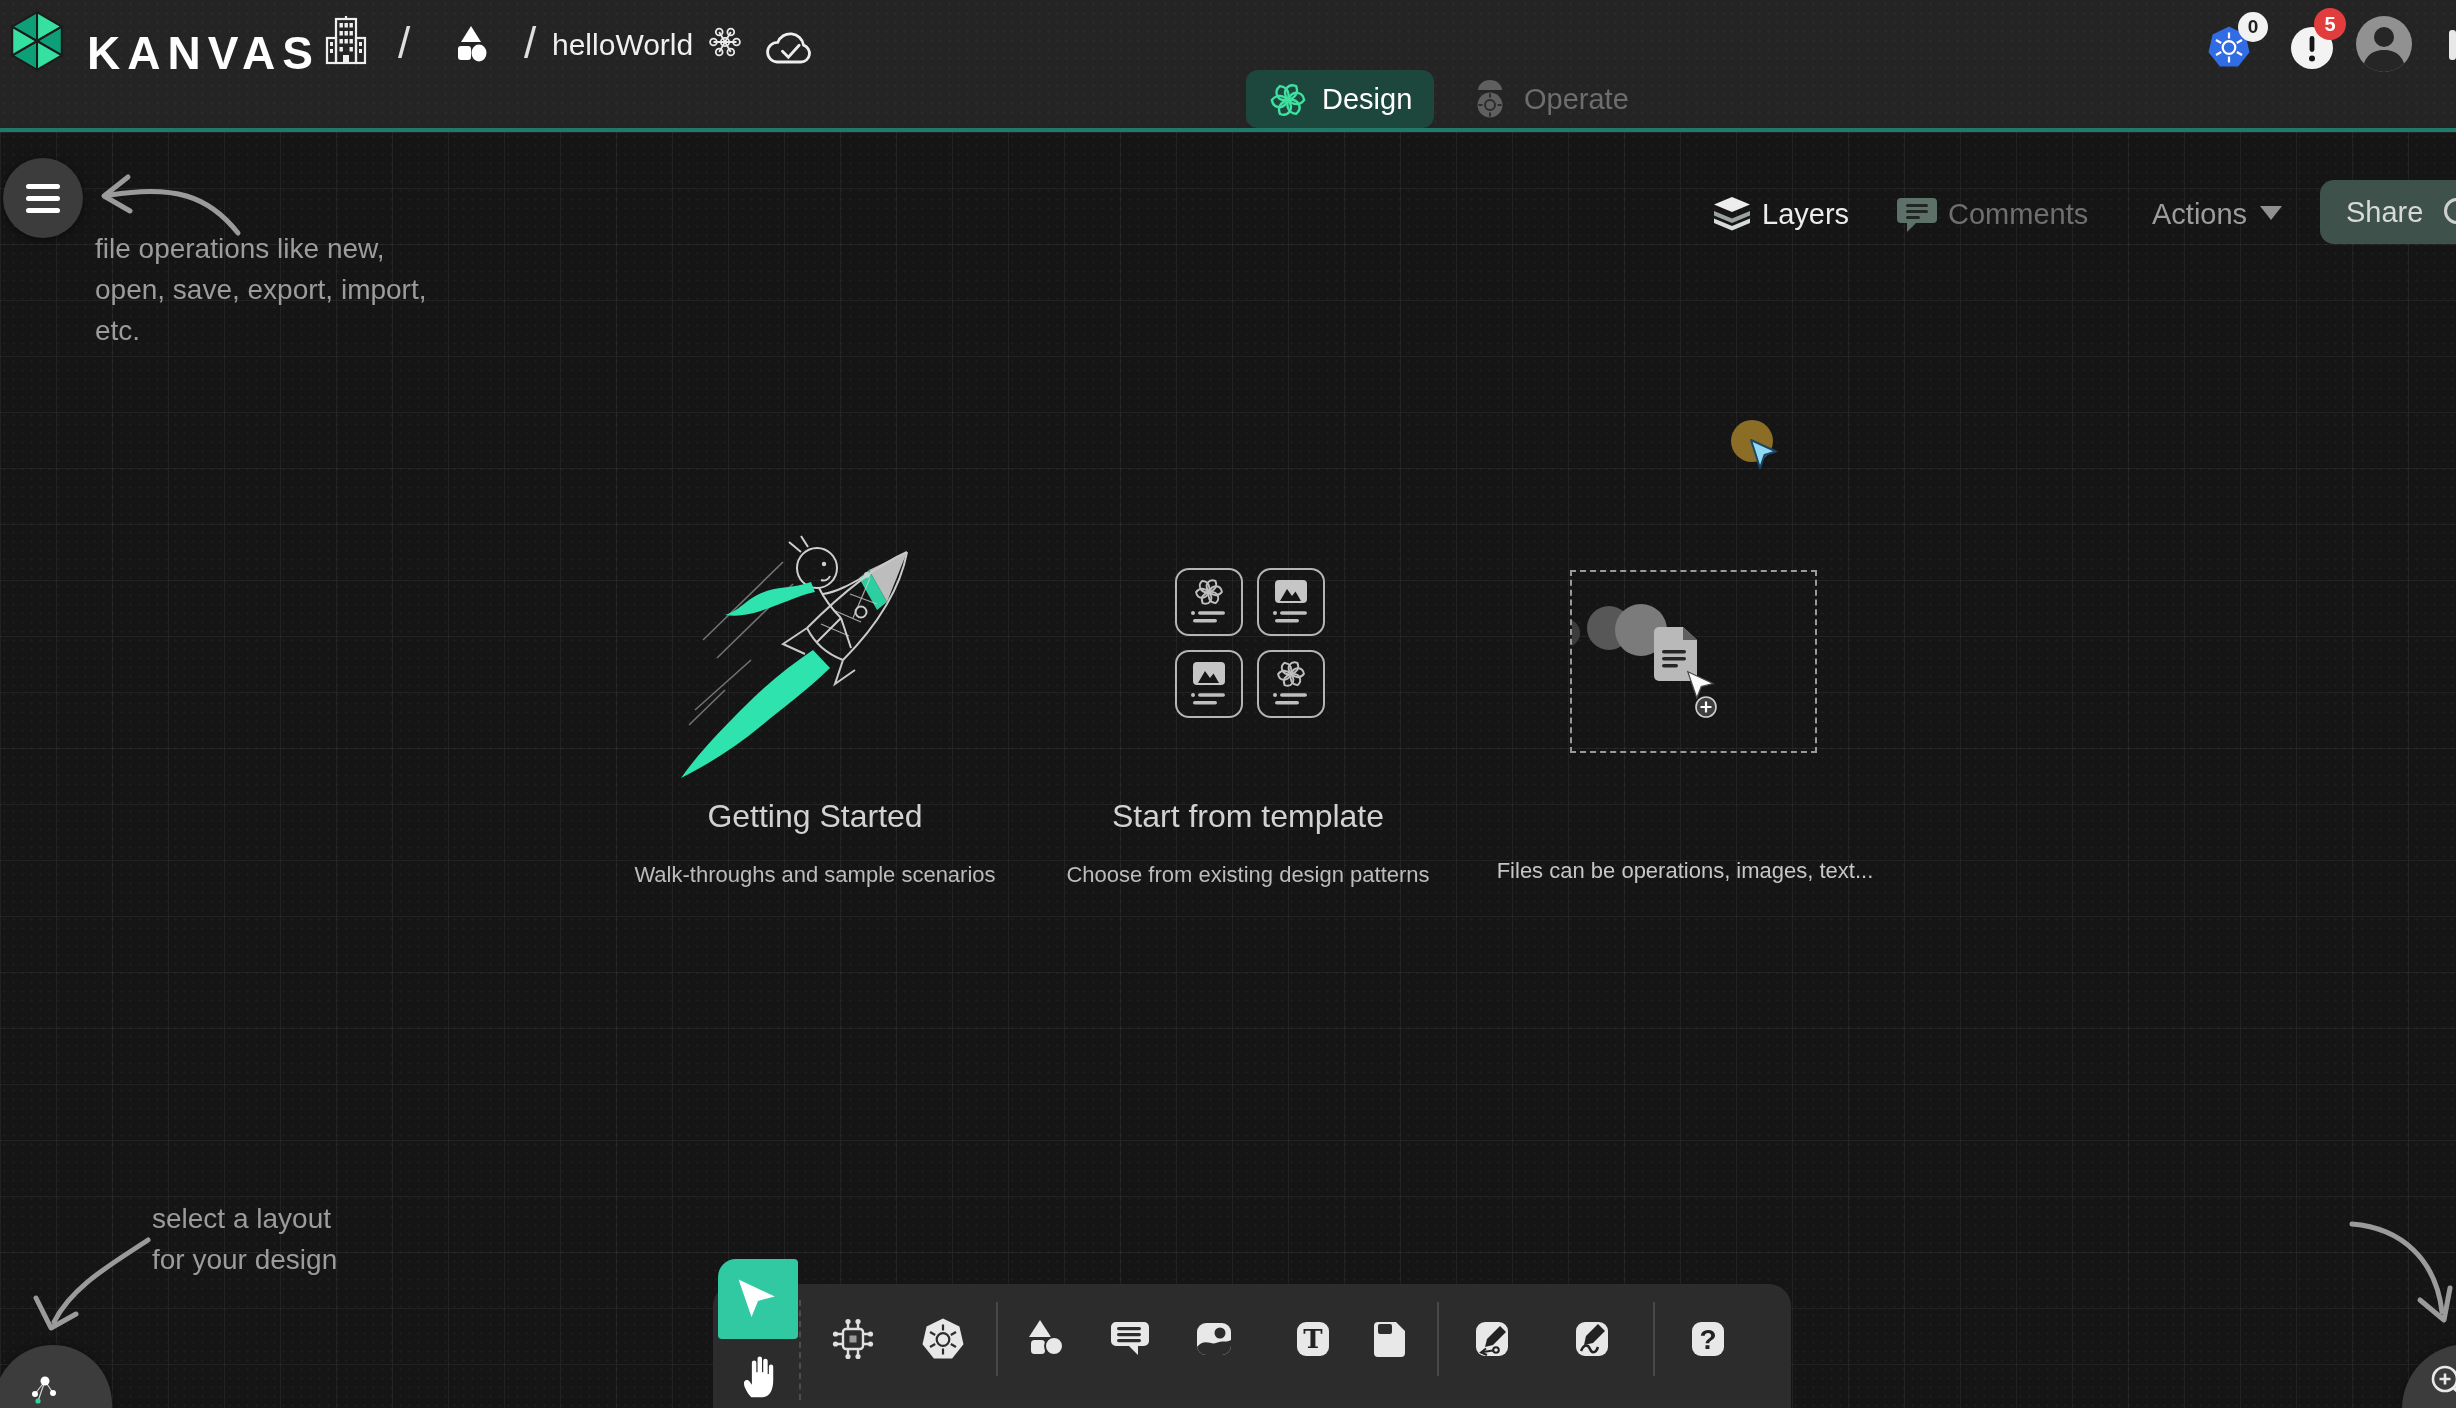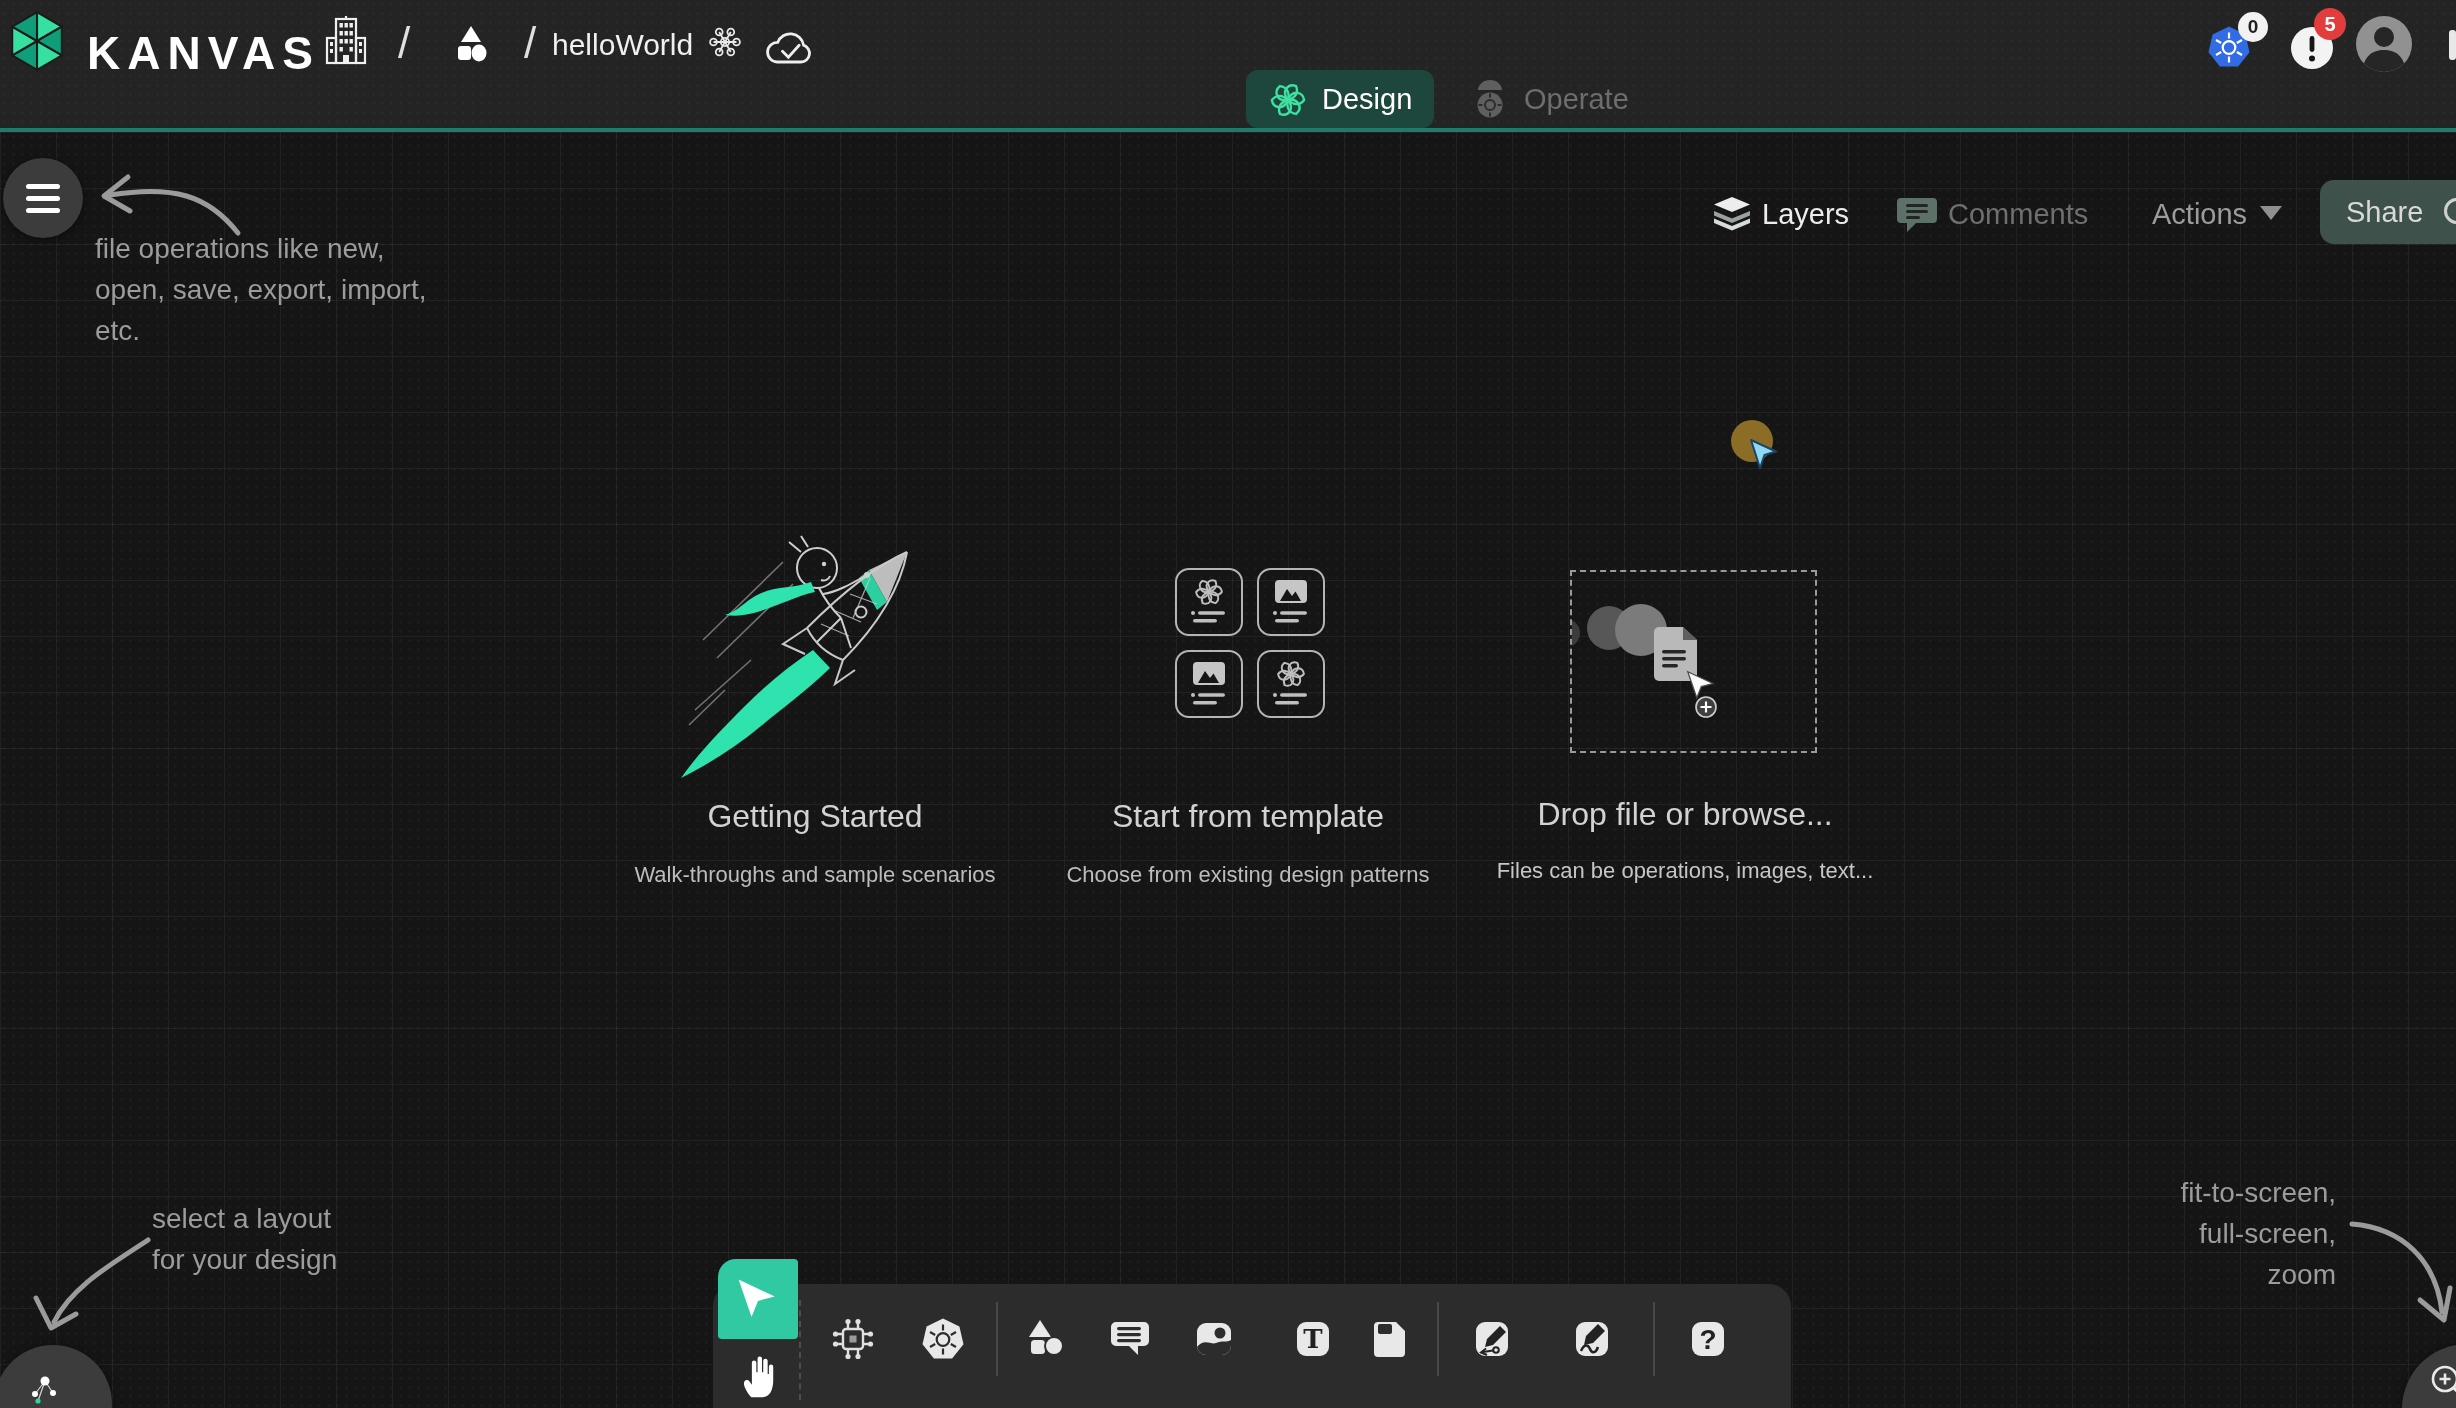--- a/index.html
+++ b/index.html
@@ -338,21 +338,20 @@
         <rect x="90" y="85" width="24" height="3.6" rx="1.8"></rect>
         <rect x="90" y="92" width="16" height="3.6" rx="1.8"></rect>
       </g>
       <g transform="translate(114,98) scale(.9)">
         <path d="M2 2 L30 15 L17 18.5 L12 31 Z" fill="#fafafa" stroke="#4a4a4a" stroke-width="1.4"></path>
       </g>
       <circle cx="134" cy="135" r="10" fill="#3f3f3f" stroke="#cfcfcf" stroke-width="1.6"></circle>
       <path d="M128.5,135 h11 M134,129.5 v11" stroke="#ffffff" stroke-width="2.2"></path>
     </svg>
   </div>
-  <div class="abs panel-title" style="left:1480px;top:796px;width:410px">Drop file or browse...</div>
   <div class="abs panel-sub" style="left:1485px;top:858px;width:400px;color:#c6c6c6">Files can be operations, images, text...</div>
 
   <div class="abs" id="marker"></div>
   <svg class="abs" style="left:1748px;top:438px" width="32" height="34" viewBox="0 0 32 34">
     <path d="M3 2 L28 13.5 L16.5 17 L12 30 Z" fill="#8fd9f2" stroke="#1c4668" stroke-width="2" stroke-linejoin="round"></path>
   </svg>
 
   <div class="abs" id="bottom-toolbar"></div>
 
   <div class="abs" id="cursor-tool">
@@ -464,25 +463,20 @@
       <g stroke="#d5d5d5" stroke-width="1.2">
         <path d="M23,14 L13,27 M23,14 L31,26 M23,14 L16,34"></path>
       </g>
       <circle cx="23" cy="14" r="4.5" fill="#ffffff"></circle>
       <circle cx="13" cy="27" r="3" fill="#ffffff"></circle>
       <circle cx="31" cy="26" r="3" fill="#ffffff"></circle>
       <circle cx="16" cy="34" r="2.6" fill="#2fd3a6"></circle>
     </svg>
   </div>
 
-  <div class="abs hint" style="left:2140px;top:1172px;width:196px;text-align:right">
-    <div>fit-to-screen,</div>
-    <div>full-screen,</div>
-    <div>zoom</div>
-  </div>
   <svg class="abs" style="left:2344px;top:1208px" width="112" height="130" viewBox="0 0 112 130">
     <g fill="none" stroke="#9b9b9b" stroke-width="5" stroke-linecap="round" stroke-linejoin="round">
       <path d="M8,16 C58,20 92,52 98,104"></path>
       <path d="M76,92 L100,112 L106,80"></path>
     </g>
   </svg>
   <div class="abs fab" style="left:2402px;top:1344px;width:130px;height:130px">
     <svg class="abs" style="left:24px;top:16px" width="46" height="46" viewBox="0 0 46 46">
       <circle cx="19" cy="19" r="12" fill="none" stroke="#e9e9e9" stroke-width="2.6"></circle>
       <path d="M13.5,19 h11 M19,13.5 v11" stroke="#e9e9e9" stroke-width="2.6"></path>

